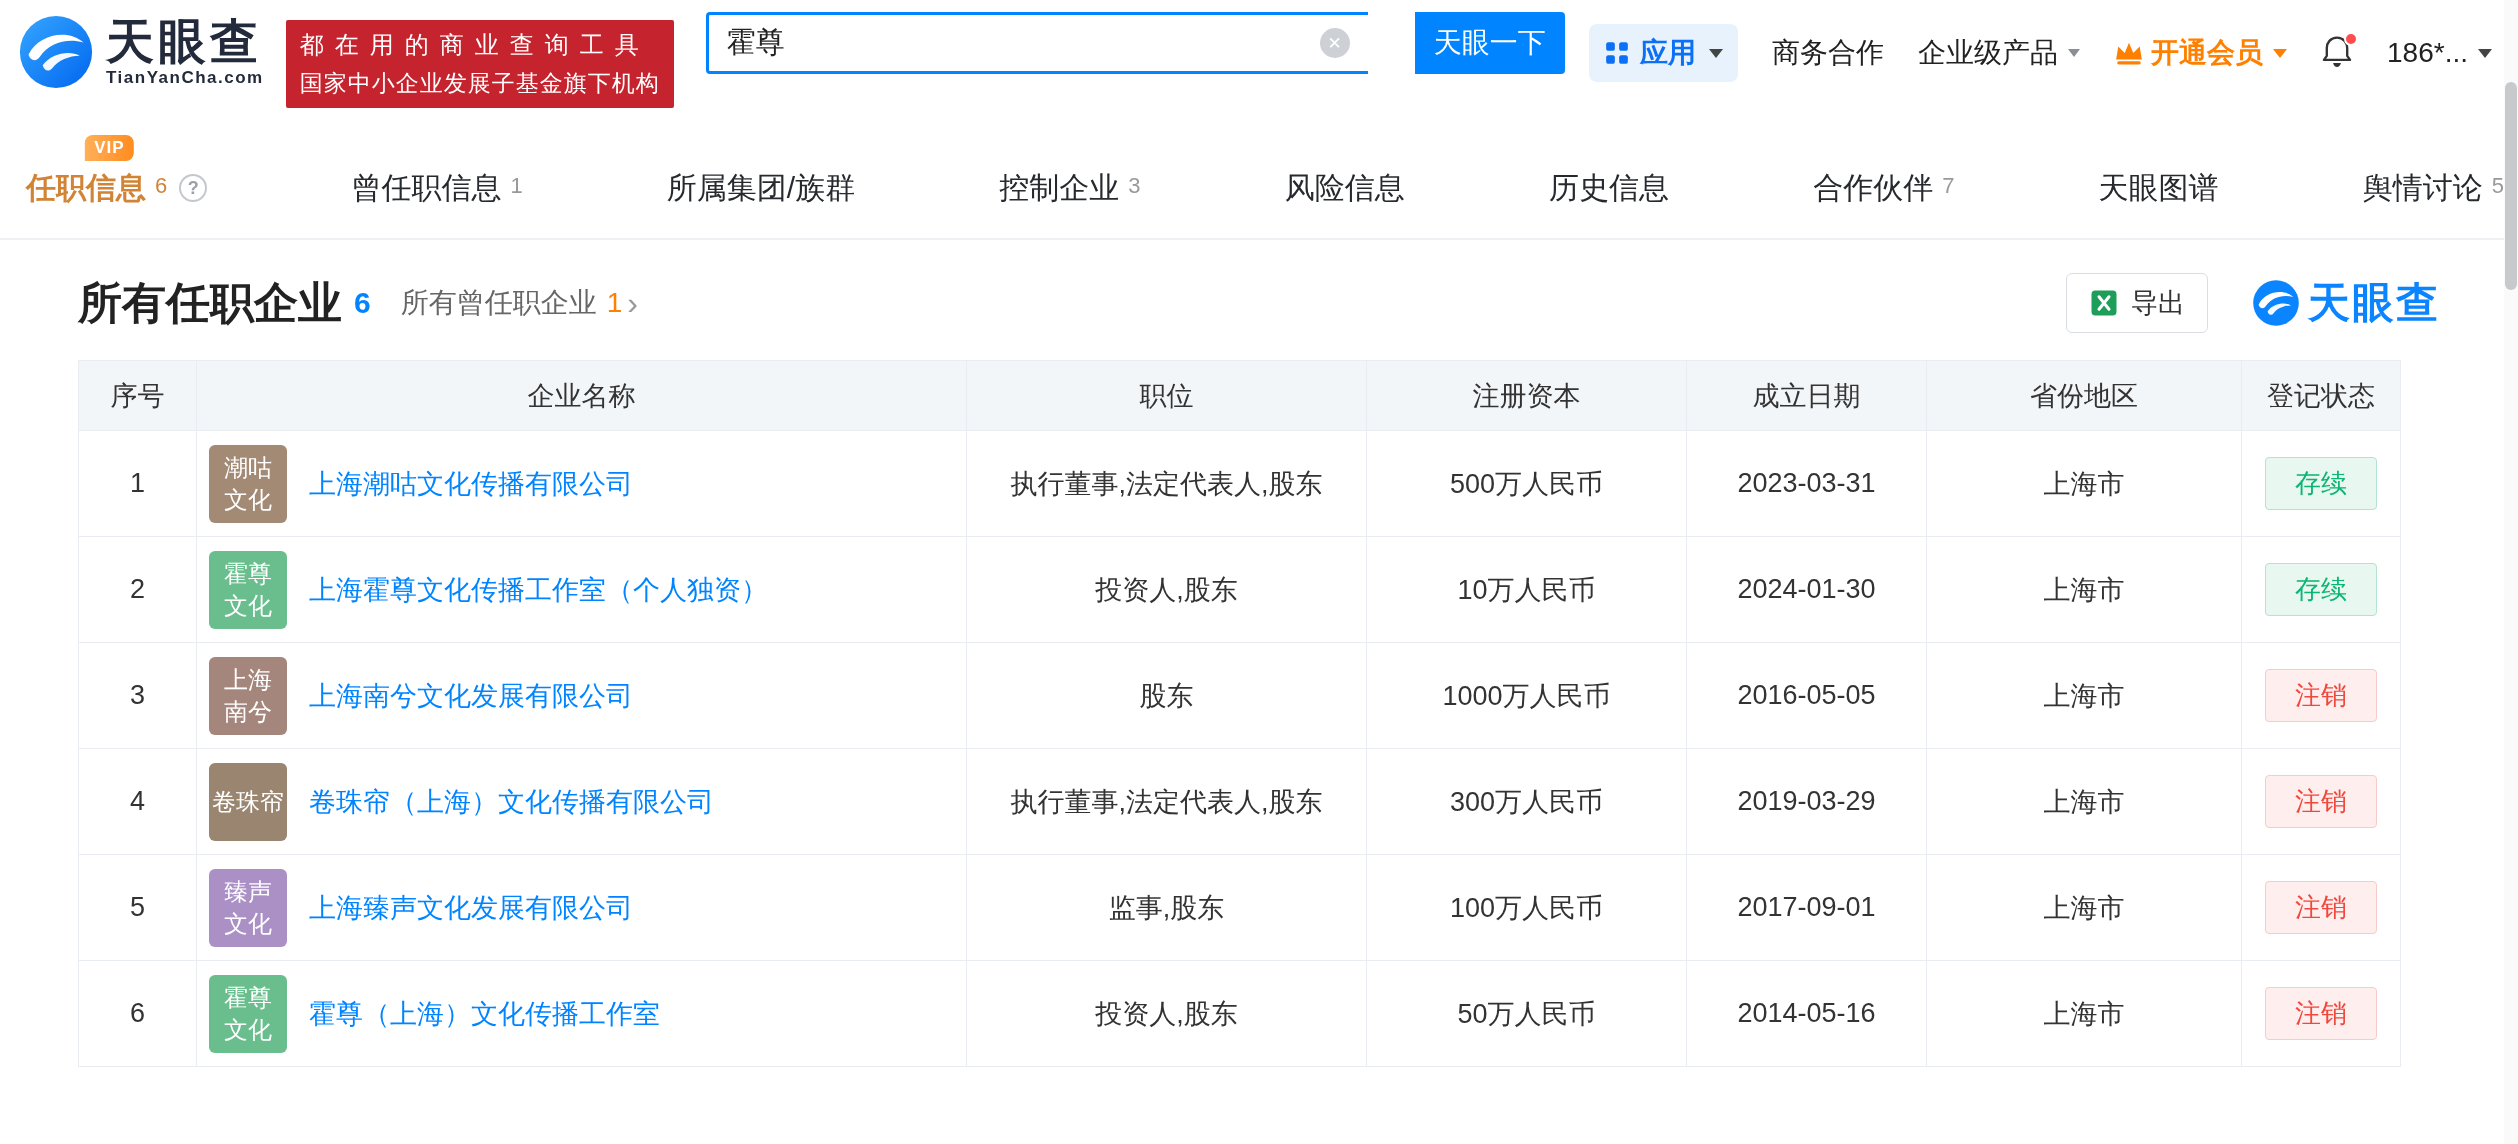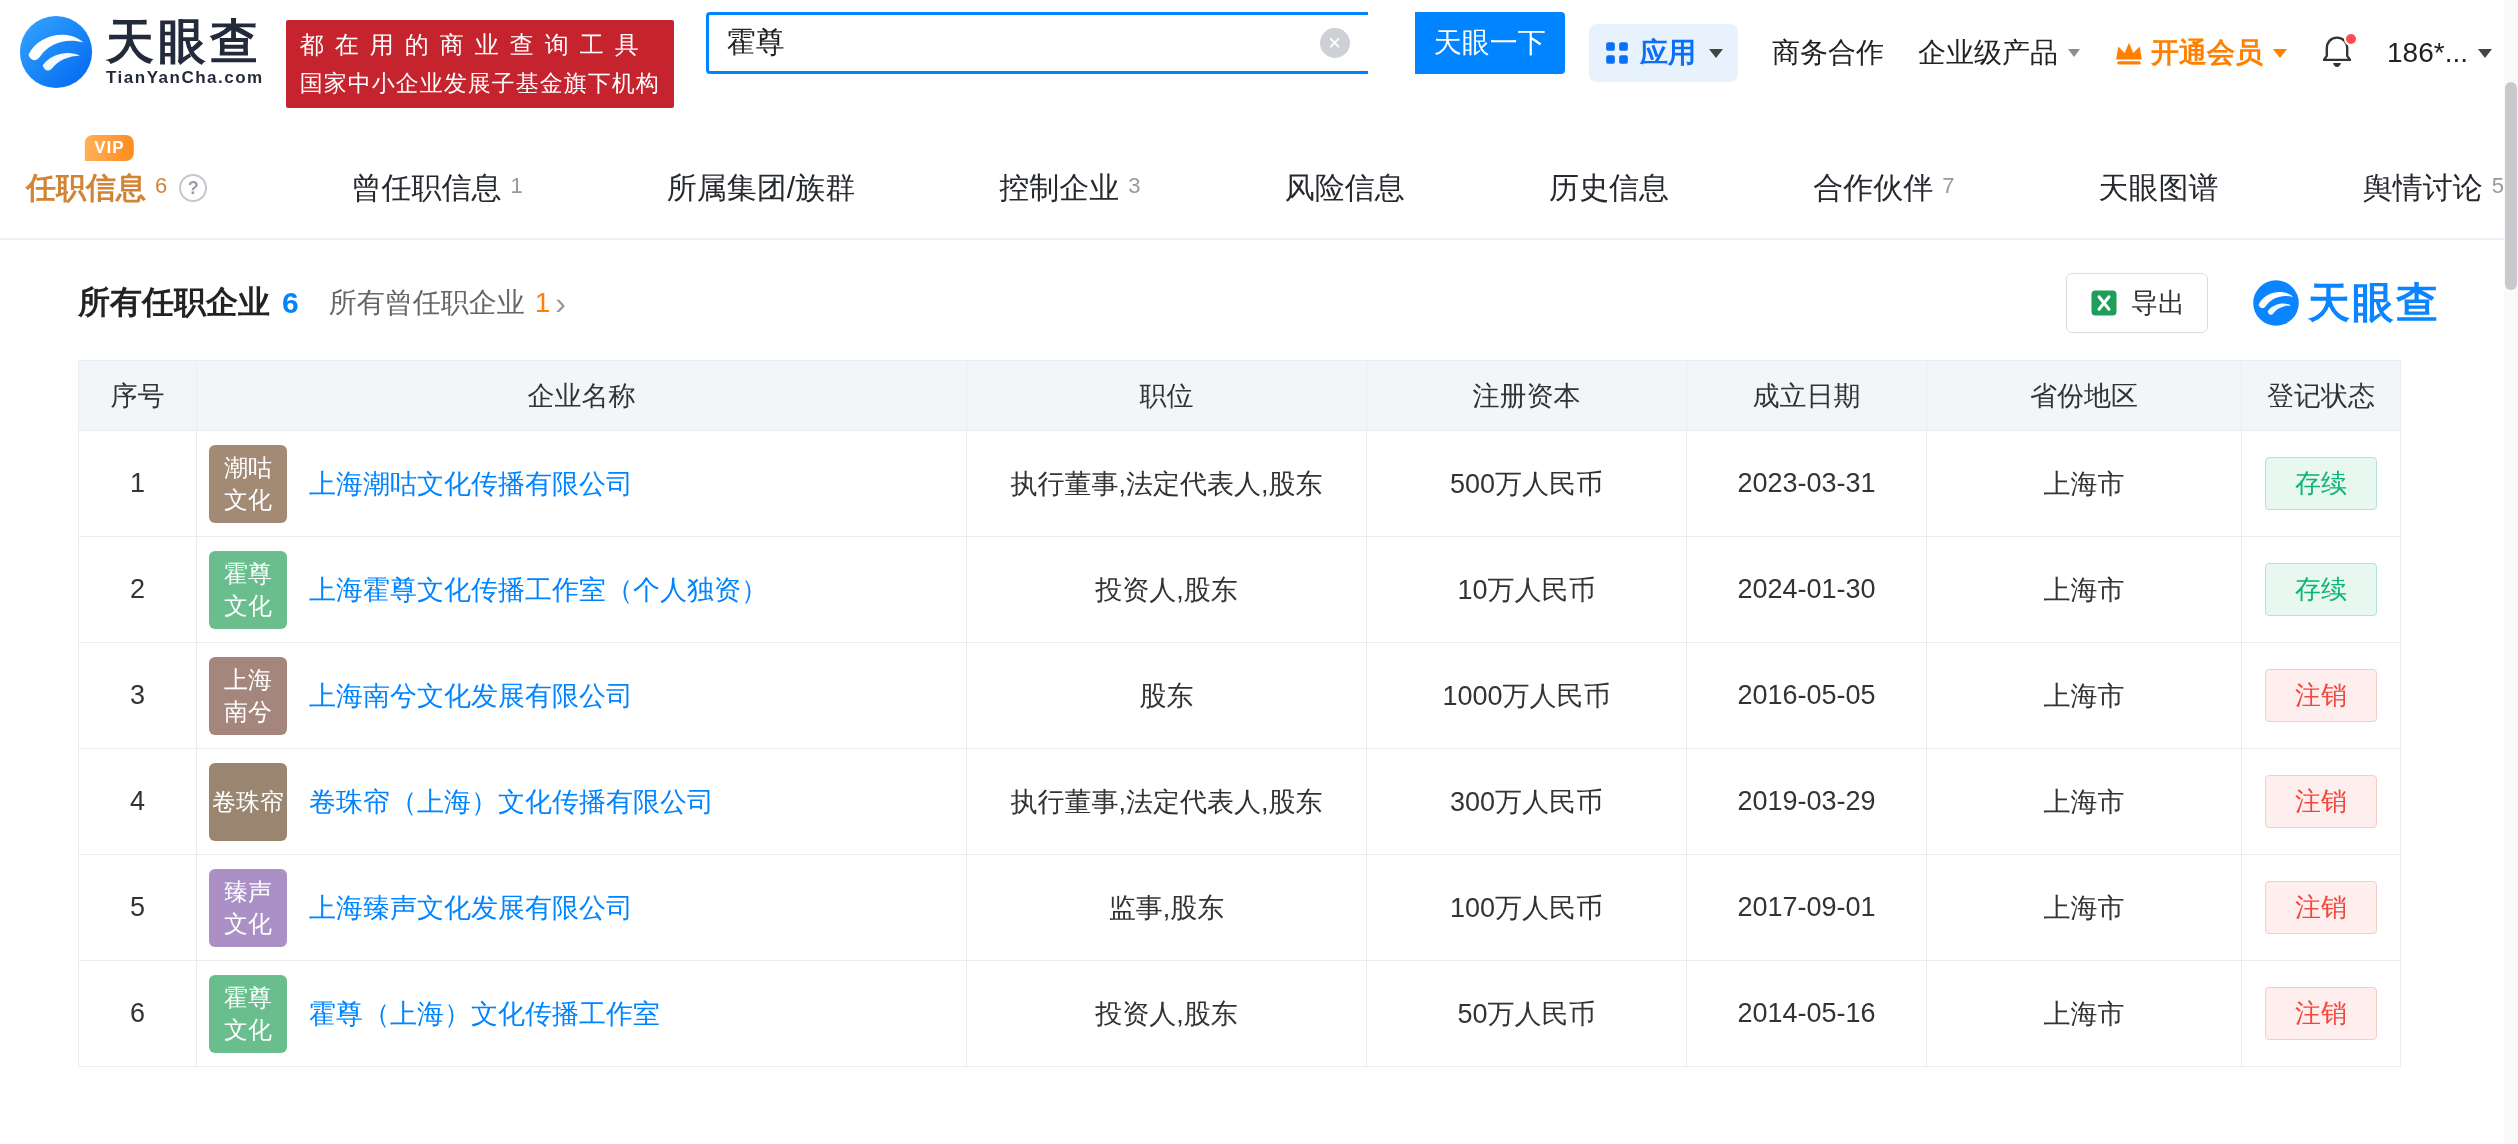--- a/index.html
+++ b/index.html
@@ -46,21 +46,21 @@
   .tab.active { color:#d28436; font-weight:bold; }
   .tab-count { font-size:22px; color:#999; margin-left:9px; font-weight:normal; position:relative; top:-2px; }
   .tab-count:empty { display:none; }
   .tab.active .tab-count { color:#d28436; }
   .vip-badge { position:absolute; top:-33px; left:46%; transform:translateX(-50%); background:linear-gradient(90deg,#ffb05a,#ff8c1f); color:#fff; font-size:17px; font-weight:bold; padding:3px 9px; border-radius:8px 8px 8px 0; letter-spacing:1px; }
   .help-icon { width:28px; height:28px; border-radius:50%; border:2px solid #c4c7cc; color:#9aa0a6; font-size:18px; font-weight:bold; display:flex; align-items:center; justify-content:center; margin-left:12px; cursor:pointer; }
 
   
   .main { padding:0 78px; }
   .section-head { display:flex; align-items:center; margin-top:32px; height:62px; }
-  .sec-title { font-size:32px; font-weight:bold; color:#222; }
+  .sec-title { font-size:44px; font-weight:bold; color:#222; }
   .sec-count { font-size:30px; font-weight:bold; color:#0084ff; margin-left:12px; }
   .sec-link { display:flex; align-items:center; margin-left:30px; font-size:28px; color:#666; cursor:pointer; }
   .sec-link-count { color:#ff8000; margin-left:10px; }
   .sec-arrow { color:#999; margin-left:5px; font-size:32px; line-height:1; }
   .sec-right { margin-left:auto; display:flex; align-items:center; gap:44px; }
   .export-btn { display:flex; align-items:center; gap:12px; height:60px; padding:0 22px; background:#fff; border:1px solid #d9dde2; border-radius:6px; font-size:27px; color:#333; cursor:pointer; font-family:inherit; }
   .sec-brand { display:flex; align-items:center; gap:8px; }
   .sec-brand-text { font-size:42px; font-weight:bold; color:#0a84ff; letter-spacing:2px; }
 
   

